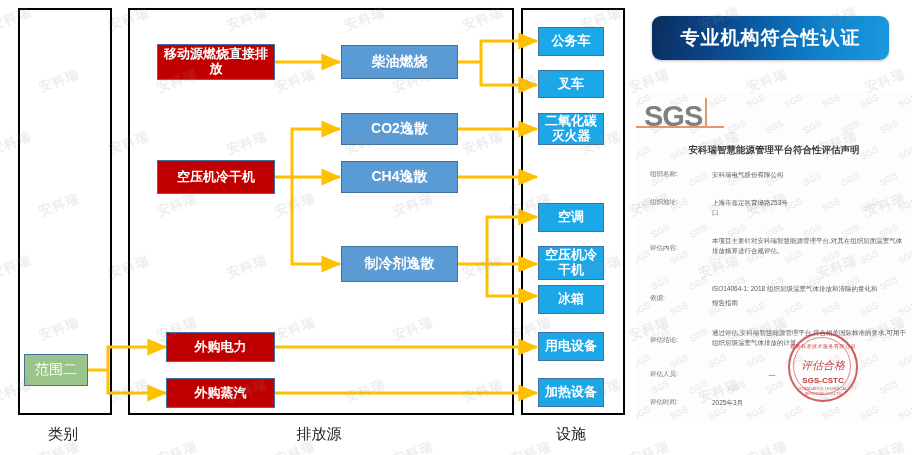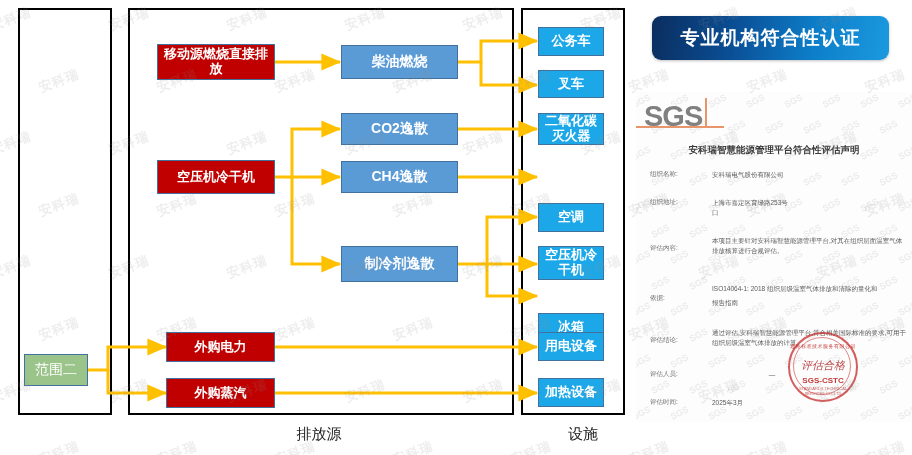--- a/index.html
+++ b/index.html
@@ -28,21 +28,21 @@
   #col-cat{left:18px;top:8px;width:90px;height:403px;}
   #col-src{left:128px;top:8px;width:382px;height:403px;}
   #col-fac{left:521px;top:8px;width:100px;height:403px;}
 
   .col-label{
     position:absolute;top:425px;
     font-size:15px;color:#222;text-align:center;z-index:6;
   }
   #lbl-cat{left:18px;width:90px;}
   #lbl-src{left:128px;width:382px;}
-  #lbl-fac{left:533px;width:100px;}
+  #lbl-fac{left:521px;width:100px;}
 
   
   .node{
     position:absolute;
     display:flex;align-items:center;justify-content:center;
     text-align:center;
     color:#fff;
     line-height:1.12;
     box-sizing:border-box;
     z-index:20;
@@ -169,41 +169,42 @@
 
       <path d="M275,347 L537,347" marker-end="url(#ah)"></path>
       <path d="M275,393 L537,393" marker-end="url(#ah)"></path>
     </g>
   </svg>
 
   <div id="col-cat" class="col-box"></div>
   <div id="col-src" class="col-box"></div>
   <div id="col-fac" class="col-box"></div>
 
+  <div id="lbl-cat" class="col-label">类别</div>
   <div id="lbl-src" class="col-label">排放源</div>
   <div id="lbl-fac" class="col-label">设施</div>
 
   <div class="node scope-green" style="left:24px;top:354px;width:64px;height:32px;">范围二</div>
 
   <div class="node red" style="left:157px;top:44px;width:118px;height:36px;">移动源燃烧直接排放</div>
   <div class="node red" style="left:157px;top:160px;width:118px;height:34px;">空压机冷干机</div>
   <div class="node red" style="left:166px;top:332px;width:109px;height:30px;">外购电力</div>
   <div class="node red" style="left:166px;top:378px;width:109px;height:30px;">外购蒸汽</div>
 
   <div class="node blue" style="left:341px;top:45px;width:117px;height:34px;">柴油燃烧</div>
   <div class="node blue" style="left:341px;top:113px;width:117px;height:32px;">CO2逸散</div>
   <div class="node blue" style="left:341px;top:161px;width:117px;height:32px;">CH4逸散</div>
   <div class="node blue" style="left:341px;top:246px;width:117px;height:36px;">制冷剂逸散</div>
 
   <div class="node cyan" style="left:538px;top:27px;width:66px;height:29px;">公务车</div>
   <div class="node cyan" style="left:538px;top:70px;width:66px;height:28px;">叉车</div>
   <div class="node cyan" style="left:538px;top:113px;width:66px;height:32px;">二氧化碳灭火器</div>
   <div class="node cyan" style="left:538px;top:203px;width:66px;height:29px;text-align:center;">空调</div>
   <div class="node cyan" style="left:538px;top:246px;width:66px;height:34px;">空压机冷干机</div>
-  <div class="node cyan" style="left:538px;top:285px;width:66px;height:29px;margin-top:28px;">冰箱</div>
+  <div class="node cyan" style="left:538px;top:285px;width:66px;height:29px;">冰箱</div>
   <div class="node cyan" style="left:538px;top:332px;width:66px;height:29px;">用电设备</div>
   <div class="node cyan" style="left:538px;top:378px;width:66px;height:29px;">加热设备</div>
 
   <div id="right-panel">
 
     <div id="cert-badge">专业机构符合性认证</div>
 
     <div id="cert-doc">
 
       <div class="doc-wm" id="doc-wm">

